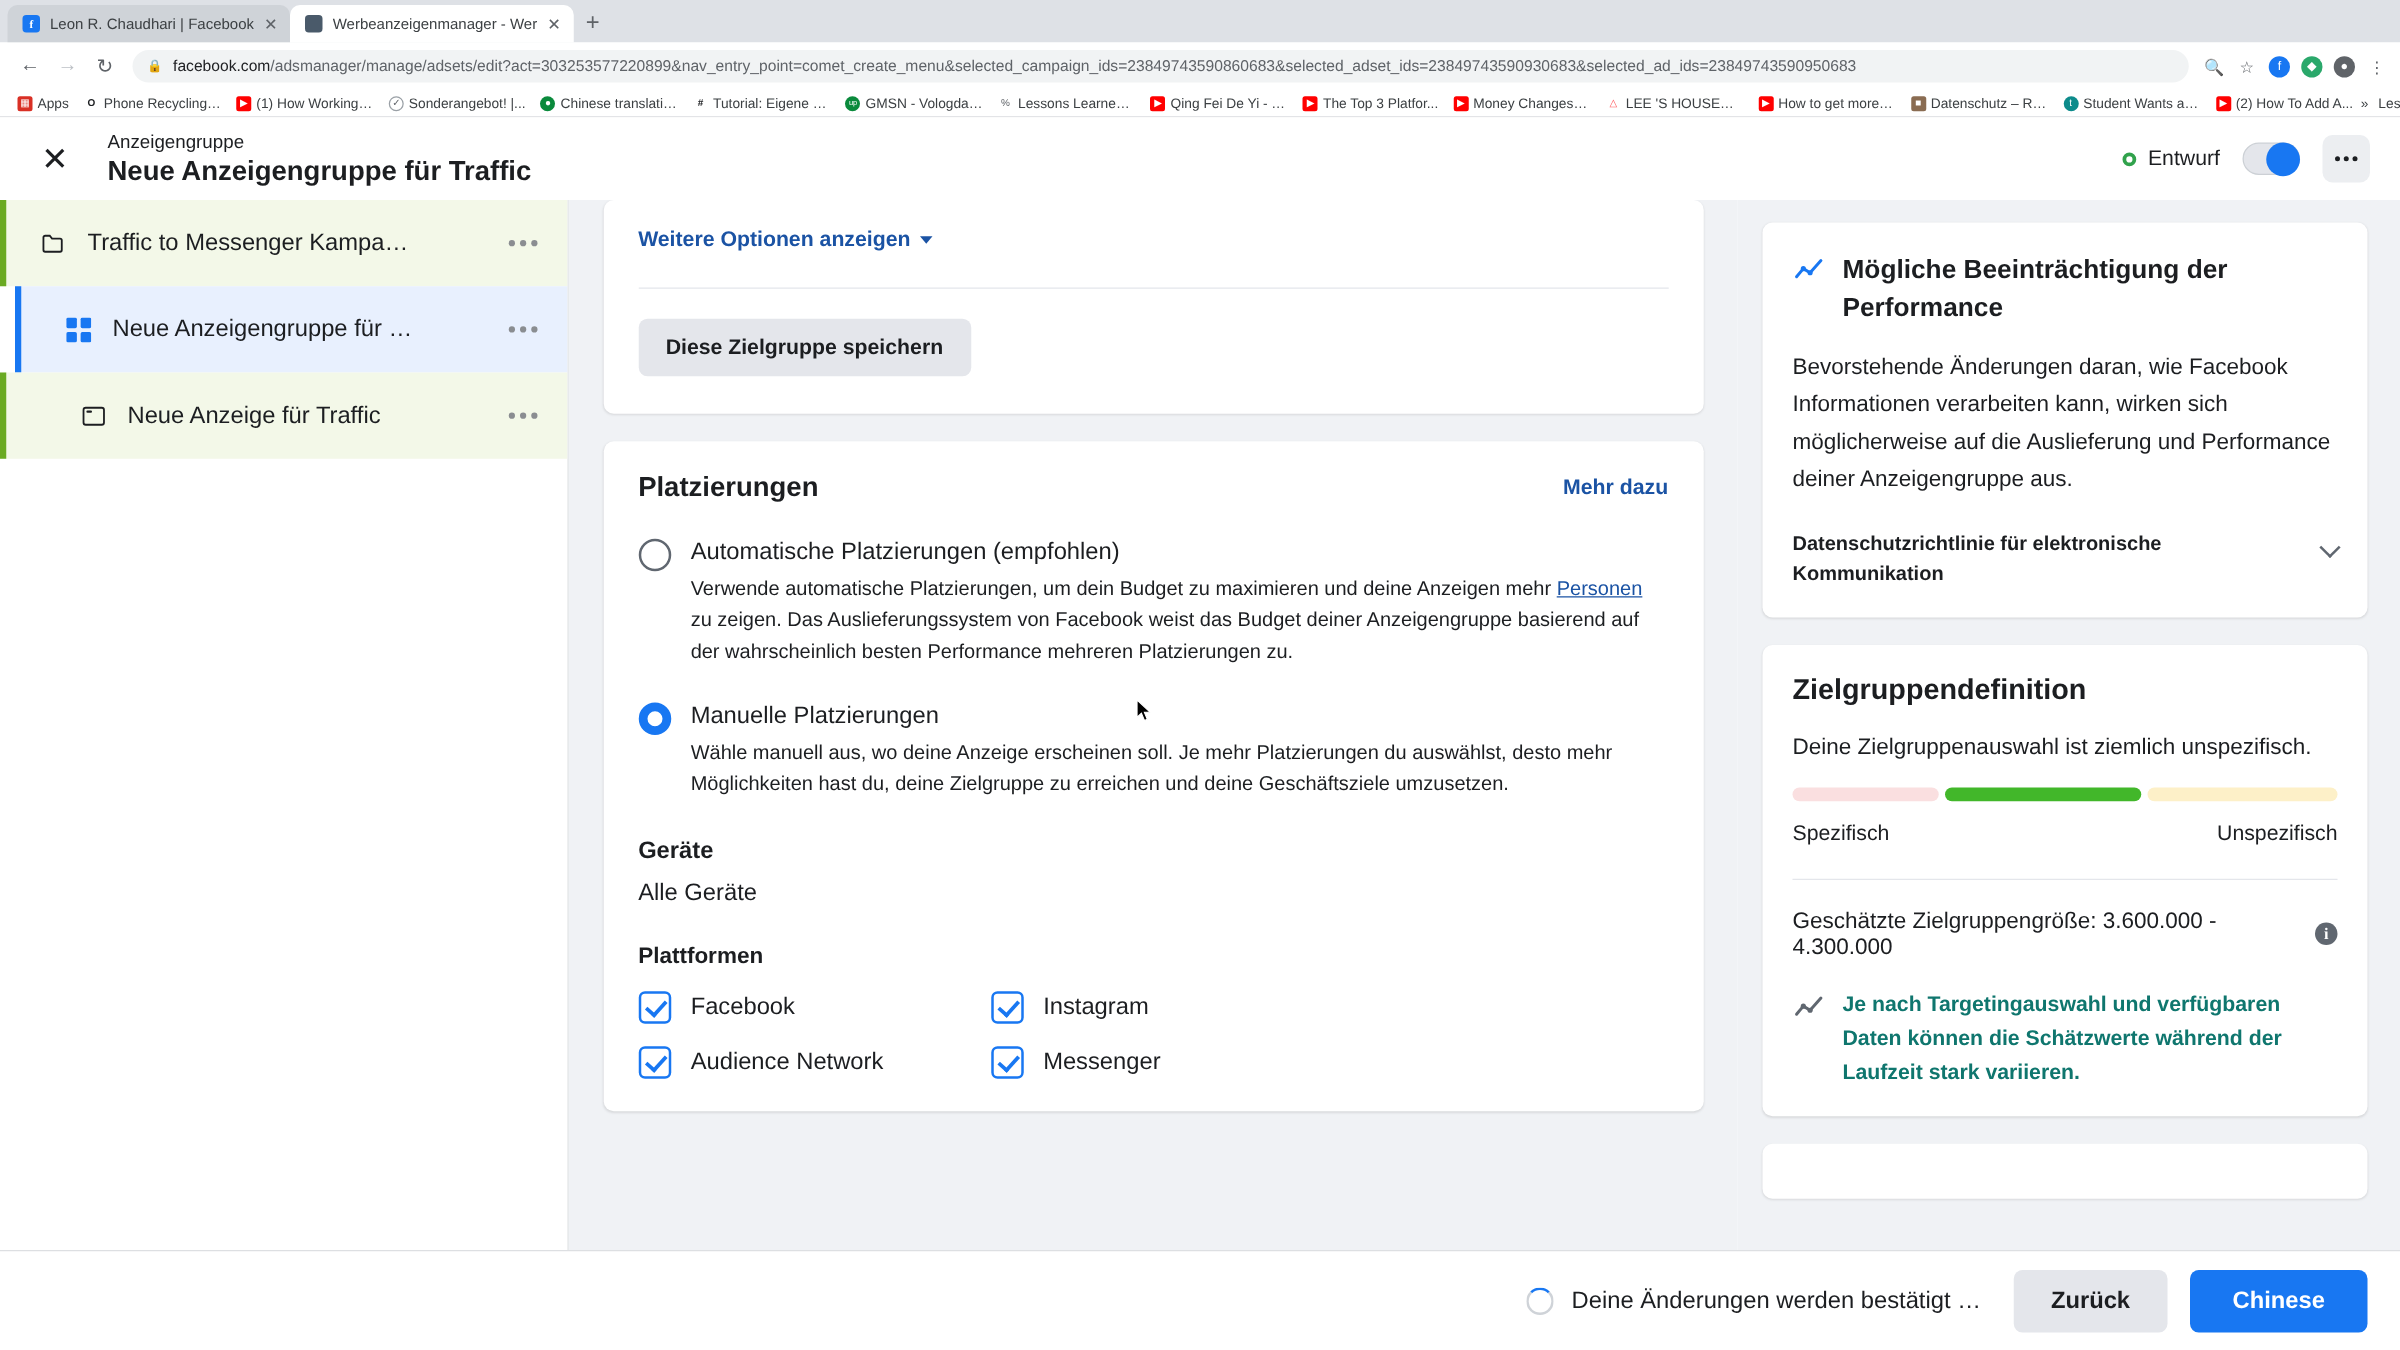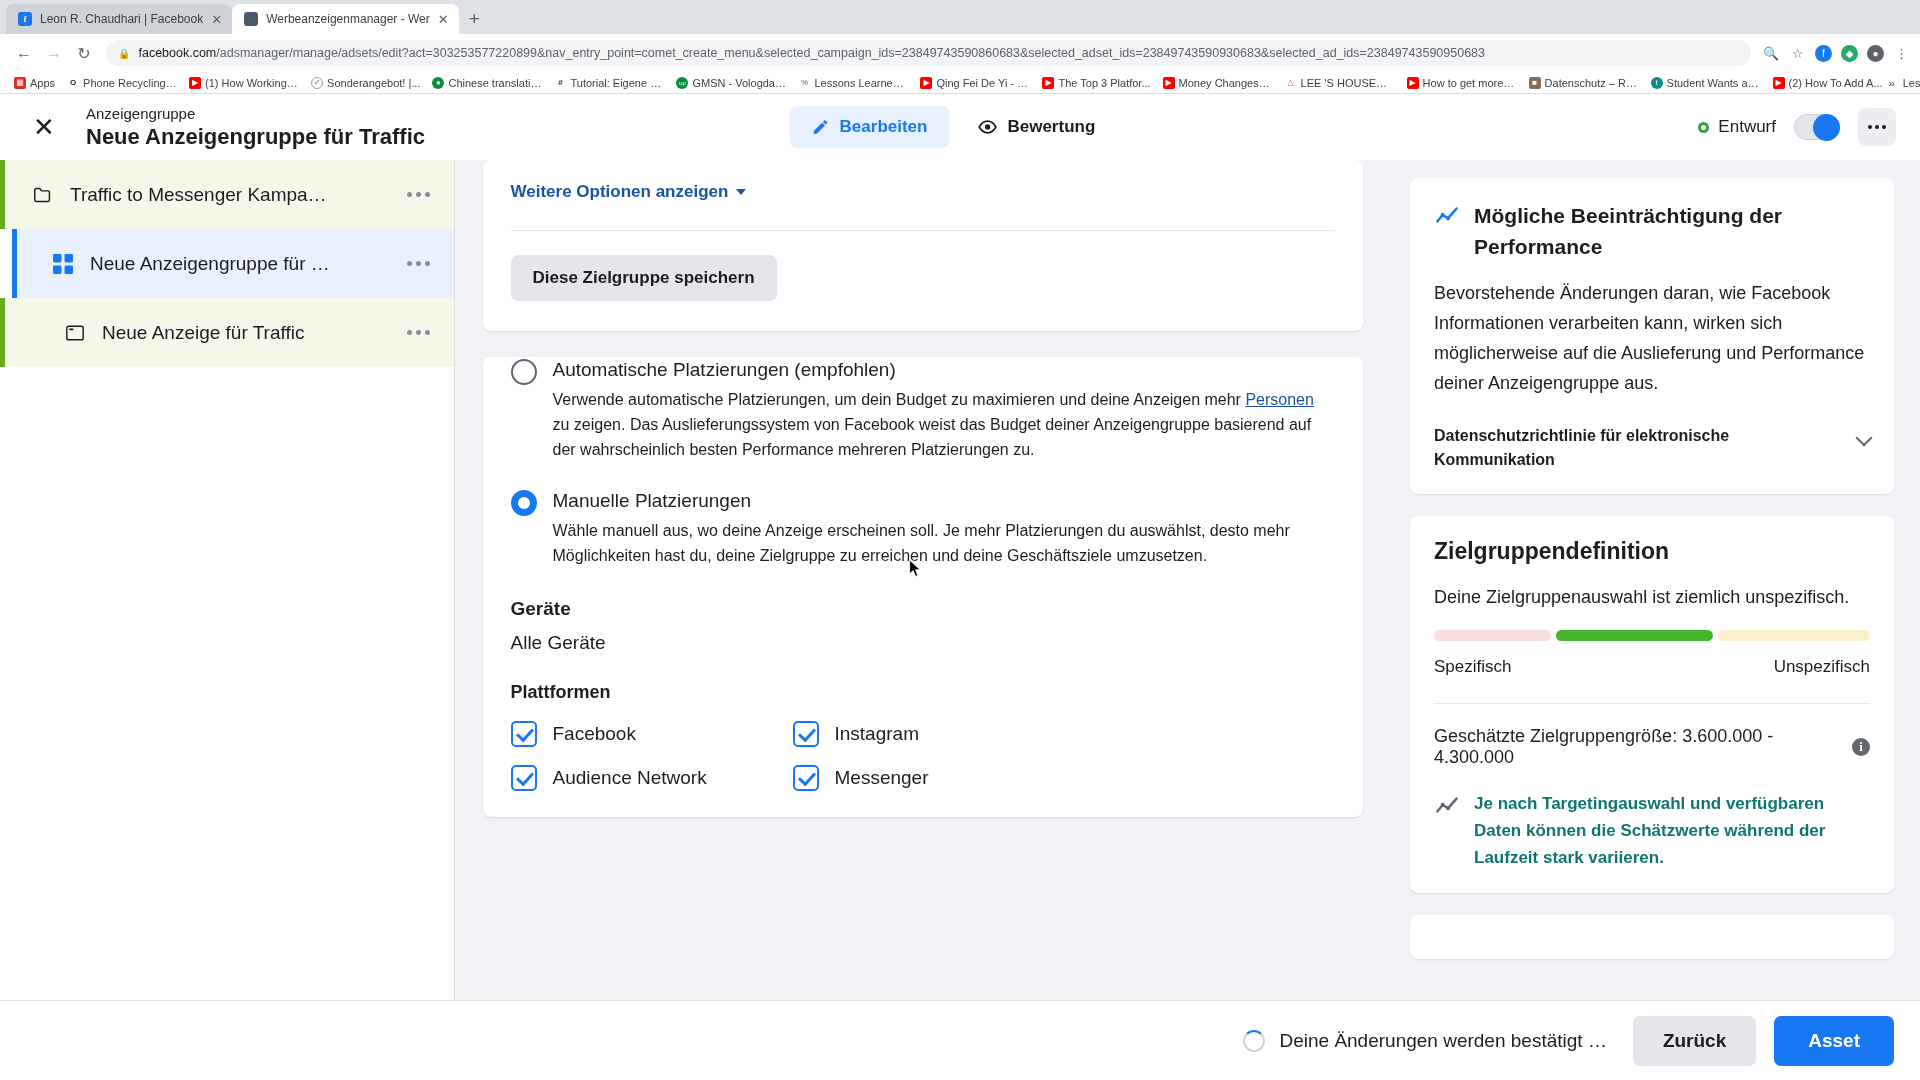--- a/index.html
+++ b/index.html
@@ -320,35 +320,20 @@
 
   <div class="app">
 
     <div class="app-header">
       <div class="close-x">✕</div>
       <div class="title-block">
         <div class="title-eyebrow">Anzeigengruppe</div>
         <div class="title-main">Neue Anzeigengruppe für Traffic</div>
       </div>
 
-      <div class="header-tabs">
-        <div class="htab active">
-          <svg width="18" height="18" viewBox="0 0 24 24">
-              <path d="M3 17.25V21h3.75L17.8 9.94l-3.75-3.75L3 17.25zM20.7 7.04a1 1 0 000-1.41l-2.34-2.34a1 1 0 00-1.41 0l-1.83 1.83 3.75 3.75 1.83-1.83z" fill="#1877f2"></path>
-            </svg>
-          <span>Bearbeiten</span>
-        </div>
-        <div class="htab">
-          <svg width="20" height="20" viewBox="0 0 24 24">
-              <path d="M12 5C6 5 2 12 2 12s4 7 10 7 10-7 10-7-4-7-10-7z" fill="none" stroke="#1c1e21" stroke-width="2"></path>
-              <circle cx="12" cy="12" r="3.2" fill="#1c1e21"></circle>
-            </svg>
-          <span>Bewertung</span>
-        </div>
-      </div>
 
       <div class="header-right">
         <div class="status-pill">
           <span class="dot-ring"></span>
           <span>Entwurf</span>
         </div>
         <div class="toggle">
             <span class="knob"></span>
           </div>
         <div class="kebab">
@@ -418,20 +403,24 @@
               <span class="link-blue">
                 <span>Weitere Optionen anzeigen</span>
                 <span class="caret-down"></span>
               </span>
               <div class="hr"></div>
               <span class="btn-grey">Diese Zielgruppe speichern</span>
             </div>
           </div>
 
           <div class="card">
+            <div class="card-head">
+              <span class="card-title">Platzierungen</span>
+              <span class="card-link">Mehr dazu</span>
+            </div>
 
             <div class="radio-row">
               <span class="radio"></span>
               <div>
                 <div class="radio-label">Automatische Platzierungen (empfohlen)</div>
                 <div class="radio-desc"><span>Verwende automatische Platzierungen, um dein Budget zu maximieren und deine Anzeigen mehr </span><a href="#">Personen</a><span> zu zeigen. Das Auslieferungssystem von Facebook weist das Budget deiner Anzeigengruppe basierend auf der wahrscheinlich besten Performance mehreren Platzierungen zu.</span></div>
               </div>
             </div>
 
             <div class="radio-row">
@@ -519,21 +508,21 @@
         <div class="rcard rcard-stub"></div>
       </div>
     </div>
 
     <div class="footer">
       <div class="saving">
         <span class="spinner"></span>
         <span>Deine Änderungen werden bestätigt …</span>
       </div>
       <span class="btn-back">Zurück</span>
-      <span class="btn-next">Asset</span>
+      <span class="btn-next">Chinese</span>
     </div>
 
     <svg class="cursor" viewBox="0 0 12 17">
       <path d="M0 0 L0 13 L3.3 10 L5.6 15.5 L7.7 14.6 L5.5 9.3 L10 9.3 Z" fill="#000" stroke="#fff" stroke-width="0.8"></path>
     </svg>
 
   </div>
 </div>
 
 </body></html>

